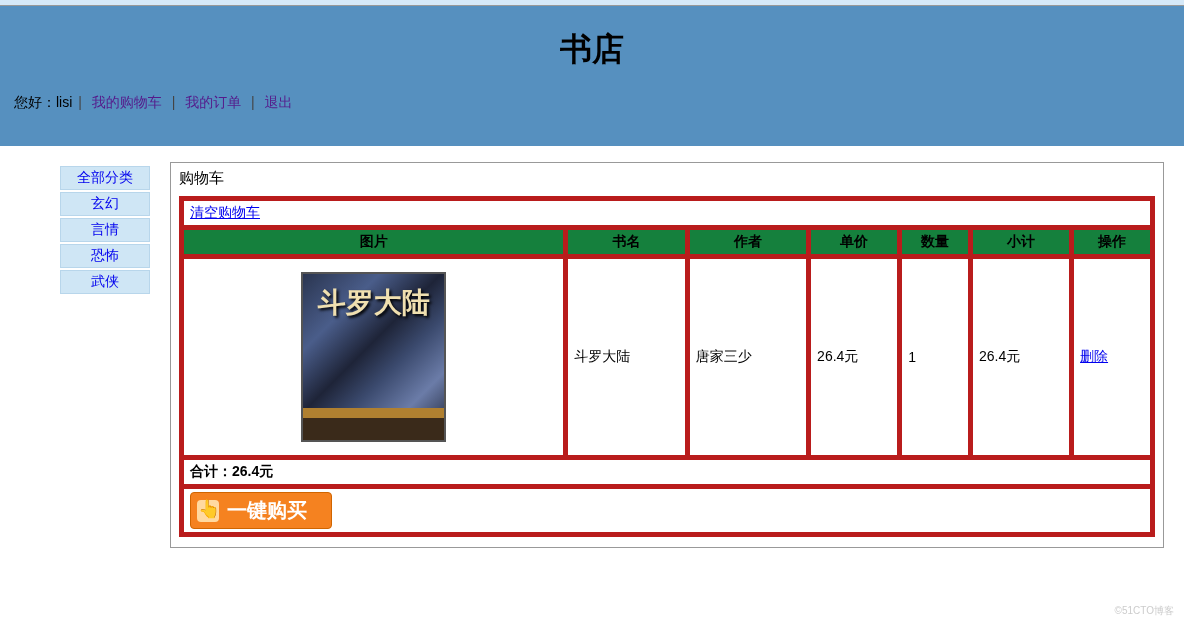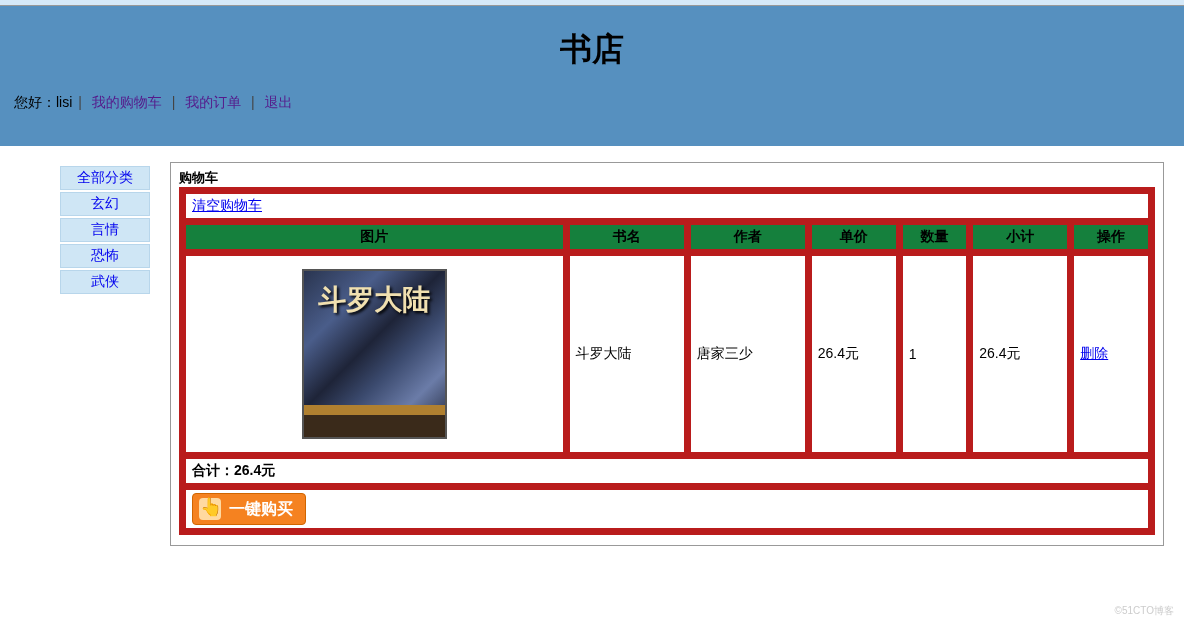--- a/index.html
+++ b/index.html
@@ -9,35 +9,35 @@
 .header h1 { text-align: center; font-size: 32px; font-weight: bold; padding: 18px 0; color: #000; }
 .header-nav { font-size: 14px; padding: 4px 14px; color: #000; }
 .header-nav a { color: #551a8b; text-decoration: none; margin: 0 4px; }
 .header-nav .sep { color: #444; margin: 0 2px; }
 .main { display: flex; padding: 16px 20px; gap: 20px; }
 .sidebar { width: 130px; flex-shrink: 0; padding-top: 4px; }
 .sidebar ul { list-style: none; }
 .sidebar li { background: #cfe6f5; border: 1px solid #b8d6eb; text-align: center; margin-bottom: 2px; padding: 2px 0; margin-left: 40px; }
 .sidebar li a { color: #0000ee; text-decoration: none; font-size: 14px; }
 .content { flex: 1; border: 1px solid #999; padding: 6px 8px 10px 8px; }
-.content h3 { font-size: 13px; font-weight: bold; }
+.content h3 { font-size: 15px; font-weight: normal; margin-bottom: 8px; }
 table.cart { width: 100%; border-collapse: collapse; border: 2px solid #777; }
-table.cart td, table.cart th { border: 7px solid #b91c1c; padding: 3px 6px; font-size: 14px; text-align: left; vertical-align: middle; }
+table.cart td, table.cart th { border: 5px solid #b91c1c; padding: 3px 6px; font-size: 14px; text-align: left; vertical-align: middle; }
 table.cart th { text-align: center; font-weight: bold; background: #15803d; }
 .clear-row td { text-align: right; }
 .clear-row a { color: #0000ee; text-decoration: underline; }
 .img-cell { text-align: center; padding: 12px; }
 .book-img { width: 145px; height: 170px; border: 2px solid #555; margin: 10px auto; background: linear-gradient(135deg, #2a3550 0%, #4a5d8a 25%, #1e2438 45%, #3b4a6e 60%, #6b7ca8 78%, #1a1f30 100%); position: relative; overflow: hidden; }
 .book-img .btitle { position: absolute; top: 10px; left: 0; right: 0; text-align: center; font-size: 28px; font-weight: bold; color: #f0e0b0; text-shadow: 2px 2px 3px #000; font-family: "STKaiti", "KaiTi", serif; }
 .book-img .strip { position: absolute; bottom: 0; left: 0; right: 0; height: 22px; background: #3a2a1a; }
 .book-img .strip2 { position: absolute; bottom: 22px; left: 0; right: 0; height: 10px; background: #b08030; }
 .delete-link { color: #0000ee; text-decoration: underline; text-align: right; }
 .total-row td { text-align: right; font-size: 20px; font-weight: bold; padding: 4px 8px; border-radius: 11px; }
 .buy-row td { text-align: right; padding: 6px 8px; }
-.buy-btn { display: inline-flex; align-items: center; background: #f58220; color: #fff; border: 1px solid #d06500; border-radius: 4px; padding: 4px 12px 4px 6px; font-size: 16px; font-weight: bold; cursor: pointer; gap: 8px; }
+.buy-btn { display: inline-flex; align-items: center; background: #f58220; color: #fff; border: 1px solid #d06500; border-radius: 4px; padding: 4px 24px 4px 6px; font-size: 20px; font-weight: bold; cursor: pointer; gap: 8px; }
 .buy-btn .hand { display: inline-block; width: 22px; height: 22px; background: #ffd9a0; border-radius: 4px; position: relative; }
 .buy-btn .hand::before { content: "👆"; position: absolute; top: -2px; left: 1px; font-size: 18px; }
 .watermark { position: fixed; bottom: 6px; right: 10px; color: #ccc; font-size: 10px; }
 </style>
 </head>
 <body>
 
 <div class="topbar"></div>
 
 <div class="header">

